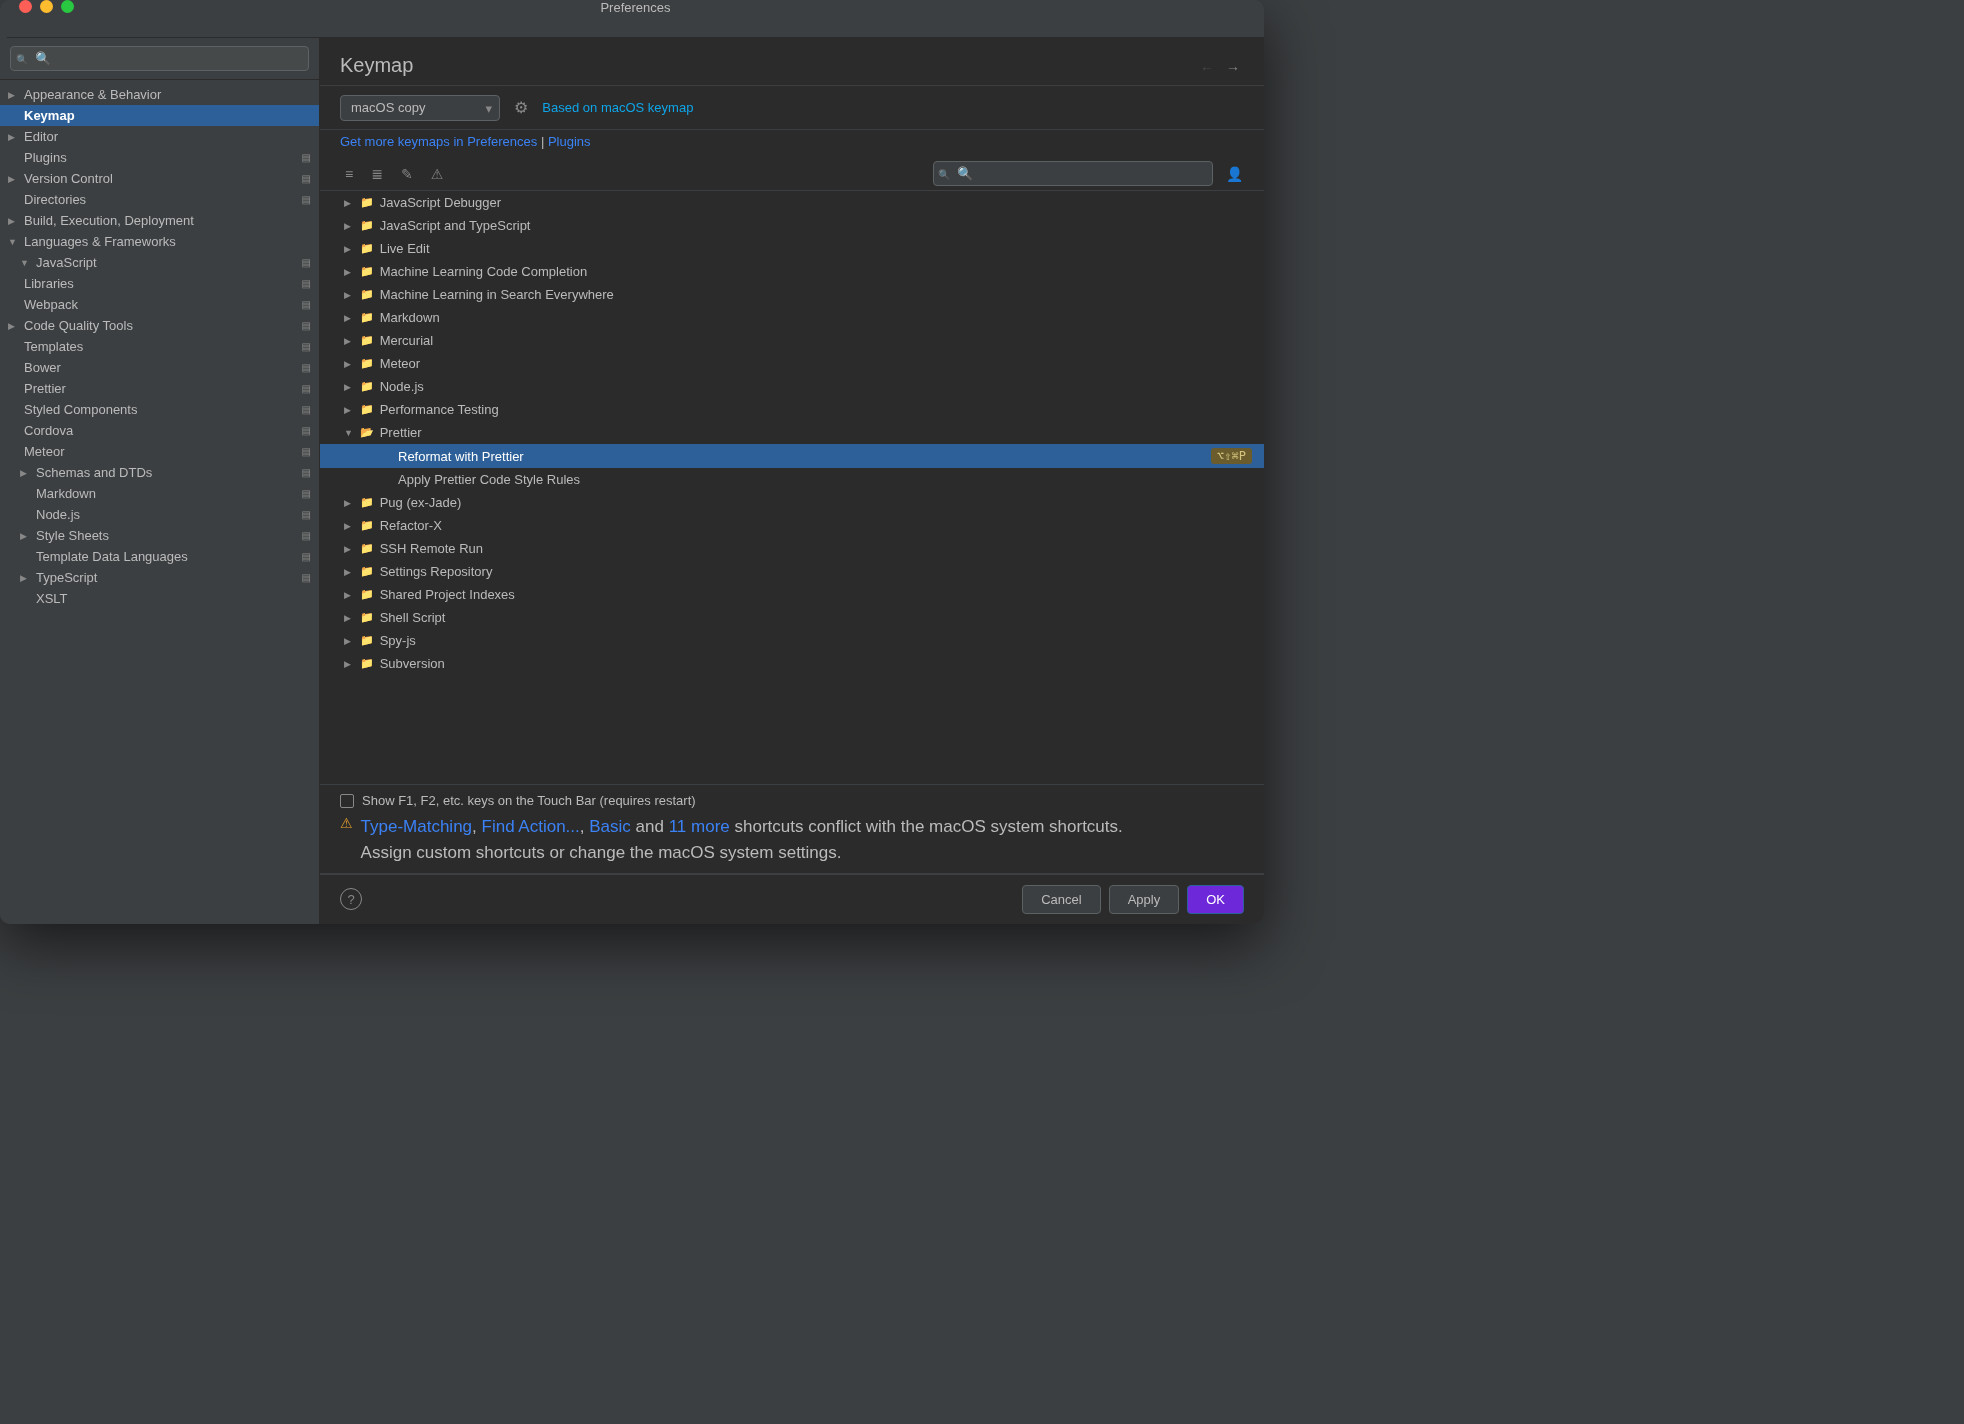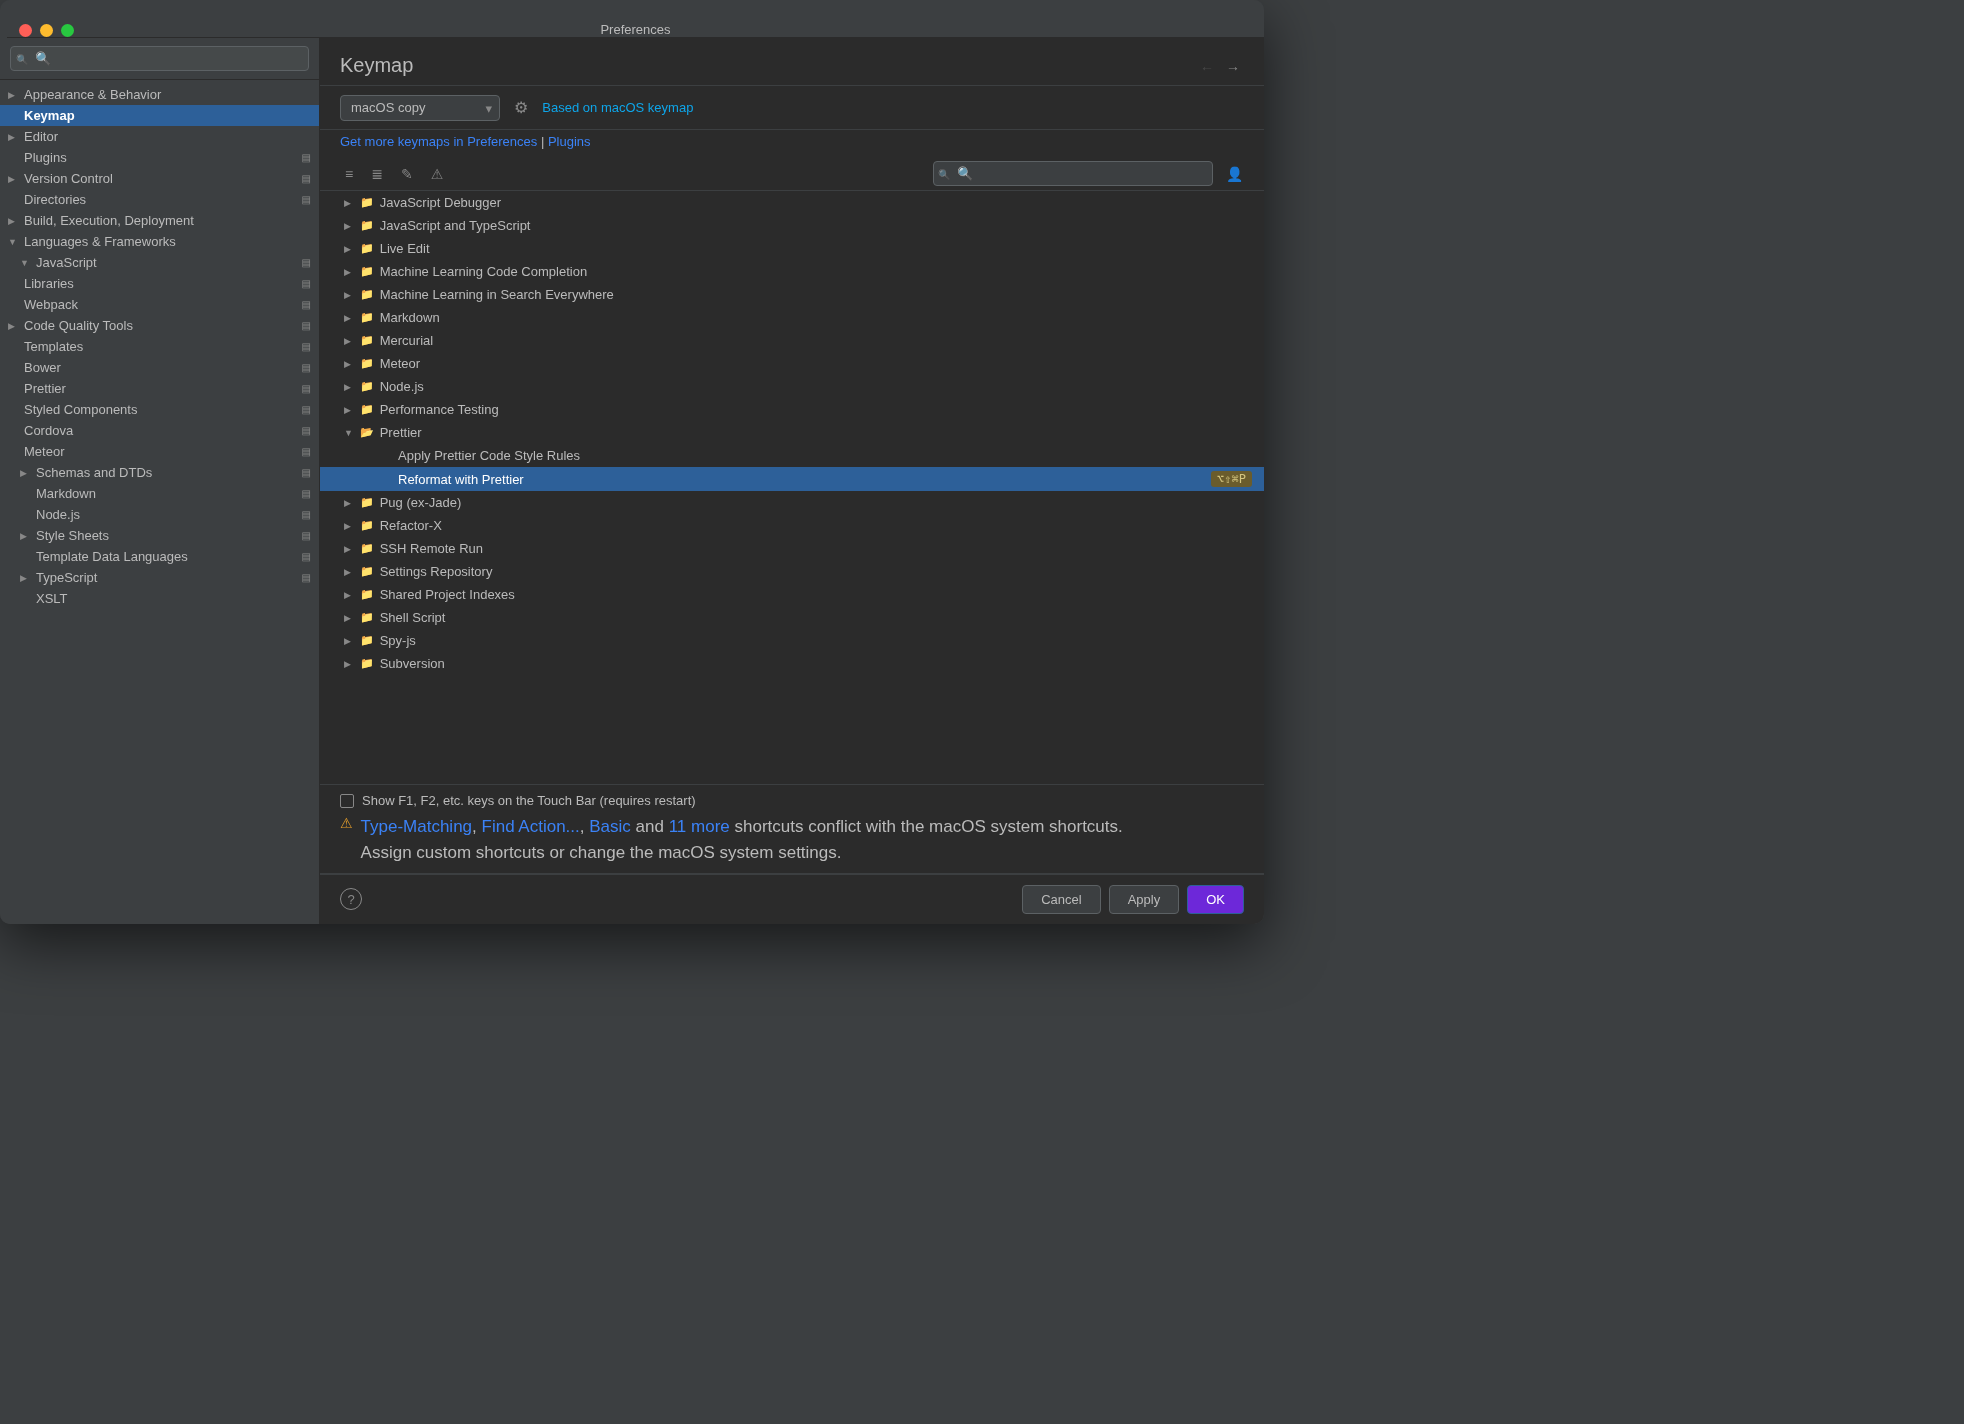--- a/index.html
+++ b/index.html
@@ -13,21 +13,21 @@
       display: flex;
       flex-direction: column;
       border-radius: 10px;
       overflow: hidden;
       box-shadow: 0 20px 60px rgba(0,0,0,0.6);
     }
     .titlebar {
       background: #3c3f41;
       height: 38px;
       display: flex;
-      align-items: flex-end;
+      align-items: flex-start;
       justify-content: center;
       position: relative;
       border-bottom: 1px solid #2b2b2b;
       flex-shrink: 0;
       margin-left: 7px;
     }
     .titlebar-buttons {
       position: absolute;
       left: 12px;
       display: flex;
@@ -621,30 +621,30 @@
         <div class="keymap-row ki-1">
           <span class="chevron-r">▶</span>
           <span class="folder-icon">📁</span>
           <span class="row-label">Performance Testing</span>
         </div>
         <div class="keymap-row ki-1">
           <span class="chevron-r">▼</span>
           <span class="folder-icon">📂</span>
           <span class="row-label">Prettier</span>
         </div>
-        <div class="keymap-row ki-2">
-          <span class="chevron-r"></span>
-          <span style="width: 22px; display: inline-block;"></span>
-          <span class="row-label">Apply Prettier Code Style Rules</span>
-        </div>
         <div class="keymap-row ki-2 selected">
           <span class="chevron-r"></span>
           <span style="width: 22px; display: inline-block;"></span>
           <span class="row-label">Reformat with Prettier</span>
           <span class="shortcut">⌥⇧⌘P</span>
+        </div>
+        <div class="keymap-row ki-2">
+          <span class="chevron-r"></span>
+          <span style="width: 22px; display: inline-block;"></span>
+          <span class="row-label">Apply Prettier Code Style Rules</span>
         </div>
         <div class="keymap-row ki-1">
           <span class="chevron-r">▶</span>
           <span class="folder-icon">📁</span>
           <span class="row-label">Pug (ex-Jade)</span>
         </div>
         <div class="keymap-row ki-1">
           <span class="chevron-r">▶</span>
           <span class="folder-icon">📁</span>
           <span class="row-label">Refactor-X</span>

